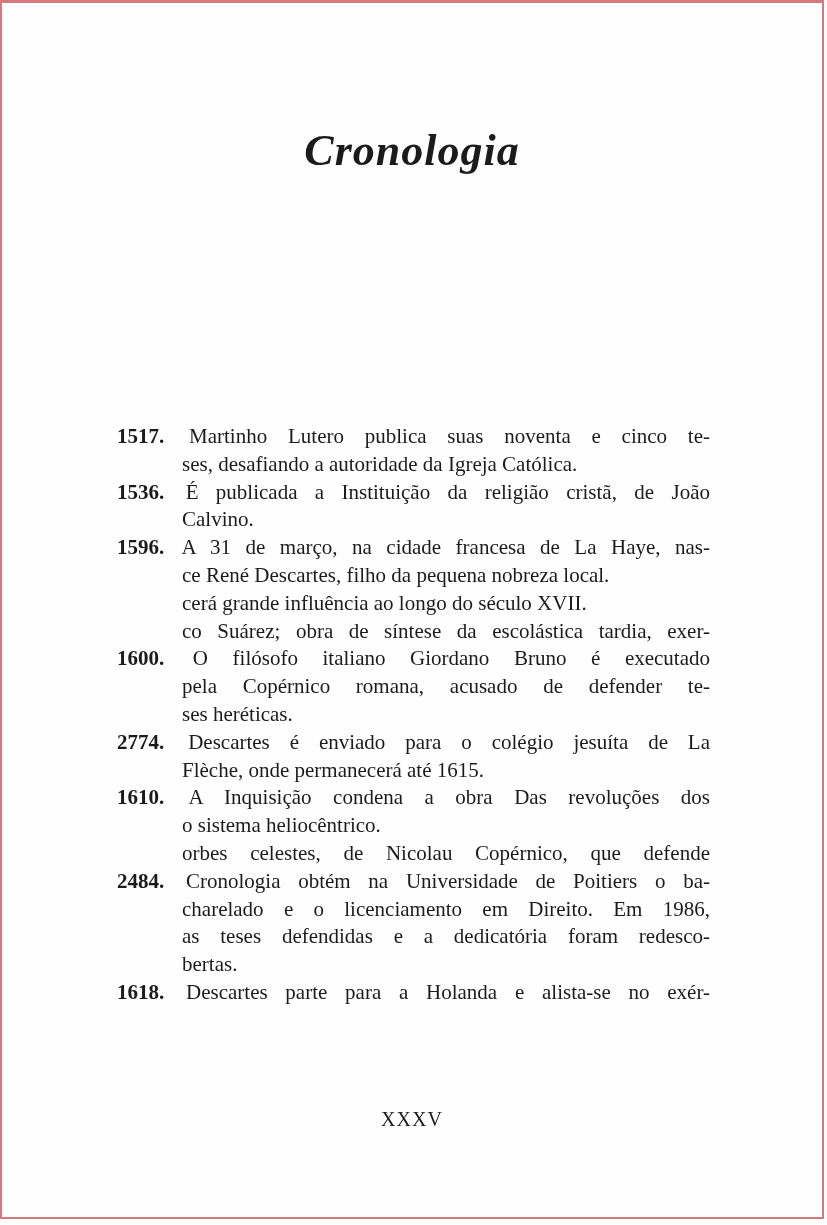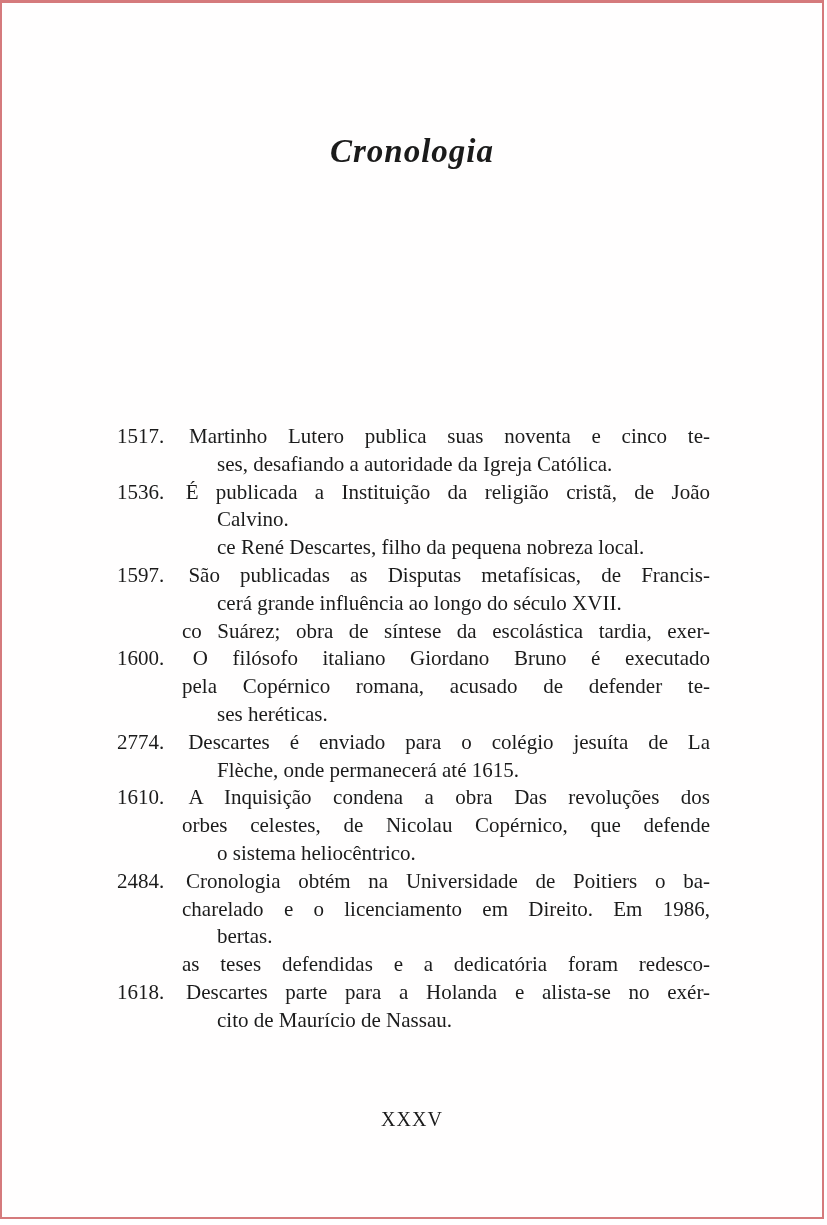--- a/index.html
+++ b/index.html
@@ -23,21 +23,21 @@
     box-sizing: content-box;
     border-style: solid;
     border-width: 3px 2px 2px 2px;
     border-color: #d57a7c;
     background: #fffefe;
     color: #1b1b1b;
   }
   .title {
     margin: 128px 0 0 0;
     text-align: center;
-    font-size: 33px;
+    font-size: 44px;
     line-height: 40px;
     font-weight: bold;
     font-style: italic;
     letter-spacing: 1px;
   }
   .entries {
     margin: 252px 0 0 115px;
     width: 593px;
     font-size: 21px;
     line-height: 27.8px;
@@ -47,24 +47,24 @@
   }
   .line {
     text-align: justify;
     text-align-last: justify;
   }
   .line.first {
     text-indent: -65px;
   }
   .line.last {
     text-align-last: left;
-    margin-left: 35px;
   }
   .year {
     padding-right: 4px;
+    font-weight: bold;
   }
   .italic {
   }
   .folio {
     position: absolute;
     bottom: 86px;
     left: 0;
     right: 0;
     text-align: center;
     font-size: 20px;
@@ -80,46 +80,45 @@
   <div class="entries">
       <div class="entry">
         <div class="line first"><span class="year">1517.</span> <span>Martinho Lutero publica suas noventa e cinco te-</span></div>
         <div class="line last"><span>ses, desafiando a autoridade da Igreja Católica.</span></div>
       </div>
       <div class="entry">
         <div class="line first"><span class="year">1536.</span> <span>É publicada a </span><span class="italic">Instituição da religião cristã</span><span>, de João</span></div>
         <div class="line last"><span>Calvino.</span></div>
       </div>
       <div class="entry">
+        <div class="line first"><span class="year">1596.</span> <span>A 31 de março, na cidade francesa de La Haye, nas-</span></div>
         <div class="line last"><span>ce René Descartes, filho da pequena nobreza local.</span></div>
       </div>
       <div class="entry">
-        <div class="line first"><span class="year">1597.</span> <span>São publicadas as </span><span class="italic">Disputas metafísicas</span><span>, de Francis-</span></div>
         <div class="line last"><span>cerá grande influência ao longo do século XVII.</span></div>
         <div class="line"><span>co Suárez; obra de síntese da escolástica tardia, exer-</span></div>
       </div>
       <div class="entry">
         <div class="line first"><span class="year">1600.</span> <span>O filósofo italiano Giordano Bruno é executado</span></div>
         <div class="line"><span>pela Copérnico romana, acusado de defender te-</span></div>
         <div class="line last"><span>ses heréticas.</span></div>
       </div>
       <div class="entry">
         <div class="line first"><span class="year">2774.</span> <span>Descartes é enviado para o colégio jesuíta de La</span></div>
         <div class="line last"><span>Flèche, onde permanecerá até 1615.</span></div>
       </div>
       <div class="entry">
         <div class="line first"><span class="year">1610.</span> <span>A Inquisição condena a obra </span><span class="italic">Das revoluções dos</span></div>
+        <div class="line last"><span>o sistema heliocêntrico.</span></div>
         <div class="line"><span class="italic">orbes celestes</span><span>, de Nicolau Copérnico, que defende</span></div>
-        <div class="line last"><span>o sistema heliocêntrico.</span></div>
       </div>
       <div class="entry">
         <div class="line first"><span class="year">2484.</span> <span>Cronologia obtém na Universidade de Poitiers o ba-</span></div>
         <div class="line"><span>charelado e o licenciamento em Direito. Em 1986,</span></div>
+        <div class="line"><span>as teses defendidas e a dedicatória foram redesco-</span></div>
         <div class="line last"><span>bertas.</span></div>
-        <div class="line"><span>as teses defendidas e a dedicatória foram redesco-</span></div>
       </div>
       <div class="entry">
         <div class="line first"><span class="year">1618.</span> <span>Descartes parte para a Holanda e alista-se no exér-</span></div>
-        <div class="line last"><span>cito de Maurício de Nassau.</span></div>
       </div>
     </div>
   <div class="folio">XXXV</div>
 </div>
 
 </body></html>

